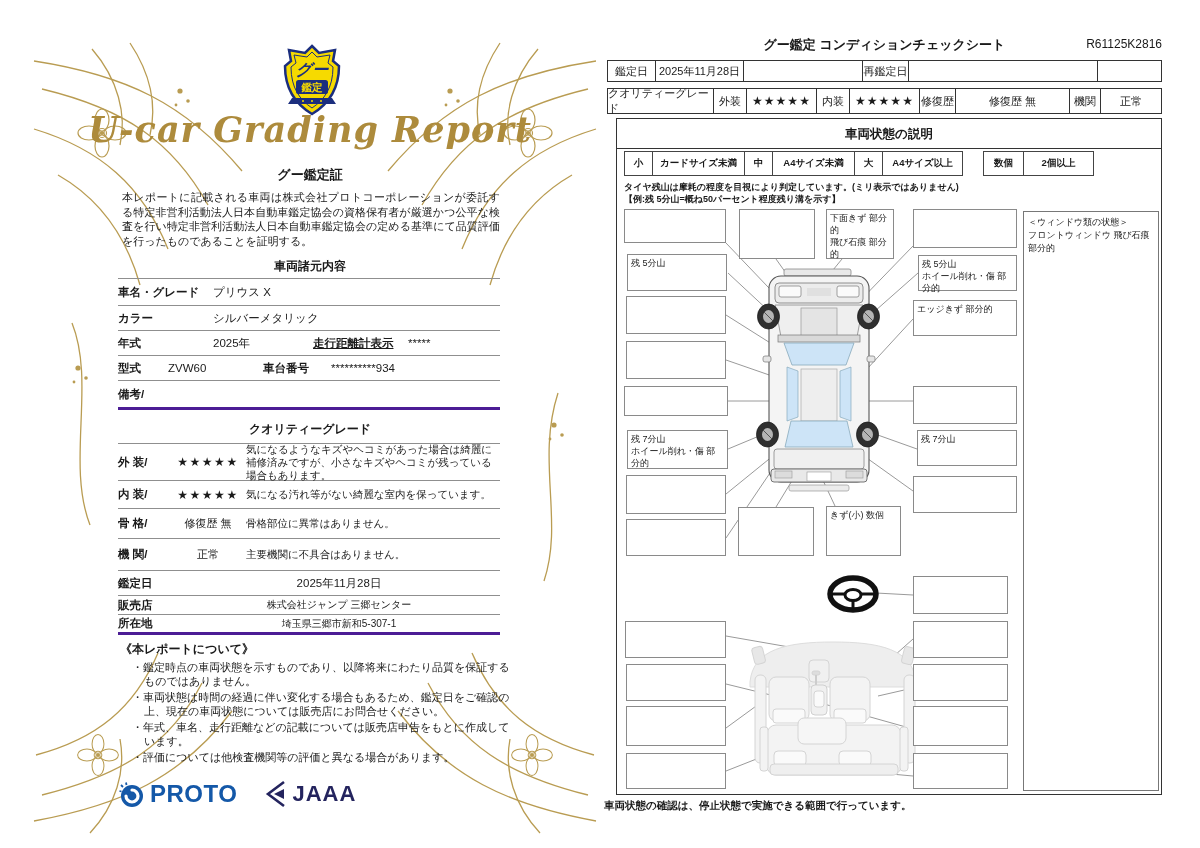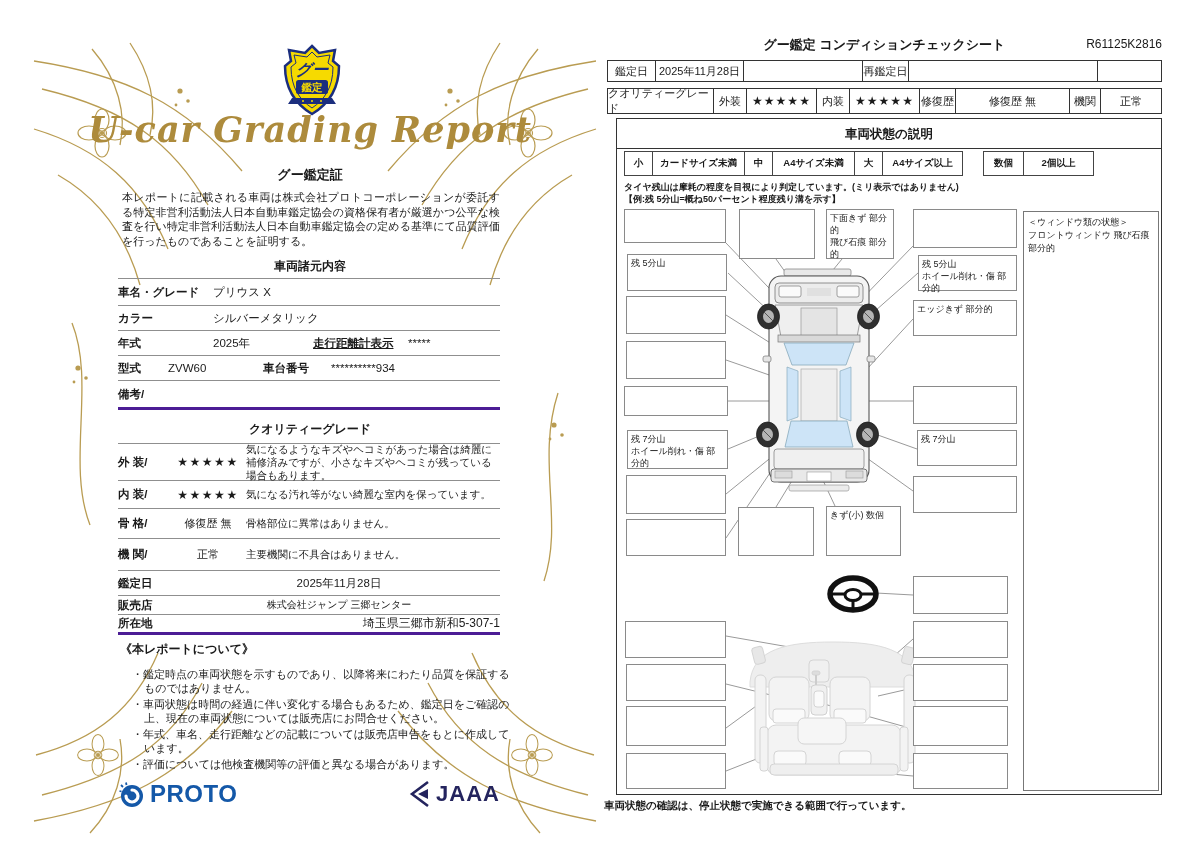--- a/index.html
+++ b/index.html
@@ -14,24 +14,24 @@
   .cert-sub{font-size:13px;font-weight:bold;}
   .intro{font-size:11px;line-height:14.5px;text-align:justify;}
   .sec-title{font-size:12px;font-weight:bold;}
   .tbl{position:absolute;box-sizing:border-box;}
   .trow{display:flex;align-items:center;border-top:1px solid #8f8f8f;box-sizing:border-box;}
   .trow.last{border-bottom:3px solid #4c1d95;}
   .tlabel{font-weight:bold;font-size:11.5px;flex:none;}
   .tval{font-size:11.5px;}
   .stars{font-size:12px;letter-spacing:1.5px;}
   .gdesc{font-size:10.5px;line-height:13px;flex:1;}
-  .notes-title{font-size:12px;font-weight:bold;margin-bottom:9px;}
+  .notes-title{font-size:12px;font-weight:bold;margin-bottom:2px;}
   .note-item{font-size:11px;line-height:14px;padding-left:24px;text-indent:-12px;margin-top:2px;}
   .note-item::before{content:"・";}
-  .logo-row{display:flex;justify-content:space-between;align-items:center;gap:28px;}
+  .logo-row{display:flex;justify-content:flex-start;align-items:center;gap:28px;}
   .logo-proto{display:flex;align-items:center;gap:5px;color:#1458a8;font-weight:bold;font-size:24px;letter-spacing:0.5px;}
   .logo-jaaa{display:flex;align-items:center;gap:5px;color:#24245e;font-weight:bold;font-size:22px;letter-spacing:1px;}
   
   .rp-title{font-size:13px;font-weight:bold;}
   .rp-code{font-size:12px;text-align:right;}
   .btable{display:flex;border:1.5px solid #333;box-sizing:border-box;background:#fff;}
   .bcell{border-right:1px solid #333;box-sizing:border-box;display:flex;align-items:center;justify-content:center;font-size:11px;height:100%;}
   .bcell:last-child{border-right:none;}
   .mainbox{border:1.5px solid #333;box-sizing:border-box;background:#fff;}
   .mb-head{position:absolute;left:0;top:0;width:100%;height:30px;line-height:30px;text-align:center;font-weight:bold;font-size:12.5px;border-bottom:1.5px solid #333;box-sizing:border-box;}
@@ -181,21 +181,21 @@
     <div class="trow" style="height:25px;">
       <span class="tlabel" style="width:60px;">鑑定日</span>
       <span class="tval center" style="flex:1;">2025年11月28日</span>
     </div>
     <div class="trow" style="height:19px;">
       <span class="tlabel" style="width:60px;">販売店</span>
       <span class="tval center" style="flex:1;font-size:10px;">株式会社ジャンプ 三郷センター</span>
     </div>
     <div class="trow last" style="height:21px;">
       <span class="tlabel" style="width:60px;">所在地</span>
-      <span class="tval center" style="flex:1;font-size:12px;text-align:right;">埼玉県三郷市新和5-307-1</span>
+      <span class="tval center" style="flex:1;font-size:10px;">埼玉県三郷市新和5-307-1</span>
     </div>
   </div>
 
   <div class="abs" style="left:90px;top:608px;width:392px;">
     <div class="notes-title">《本レポートについて》</div>
     <div class="note-item">鑑定時点の車両状態を示すものであり、以降将来にわたり品質を保証するものではありません。</div>
     <div class="note-item">車両状態は時間の経過に伴い変化する場合もあるため、鑑定日をご確認の上、現在の車両状態については販売店にお問合せください。</div>
     <div class="note-item">年式、車名、走行距離などの記載については販売店申告をもとに作成しています。</div>
     <div class="note-item">評価については他検査機関等の評価と異なる場合があります。</div>
   </div>

